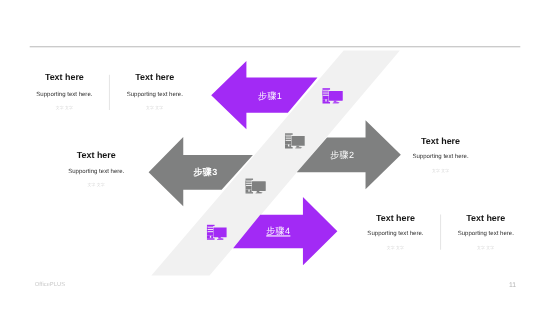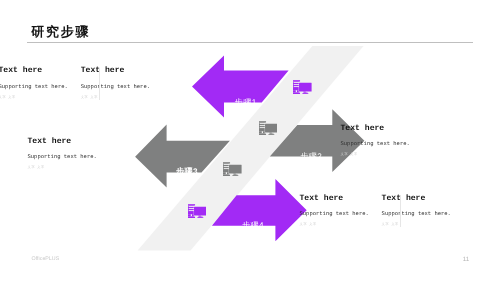--- a/index.html
+++ b/index.html
@@ -3,26 +3,26 @@
 <meta charset="utf-8">
 <style>
   html,body{margin:0;padding:0;}
   body{width:500px;height:281px;background:#fff;overflow:hidden;
        font-family:"Liberation Sans",sans-serif;-webkit-font-smoothing:antialiased;text-rendering:geometricPrecision;}
   #slide{position:relative;width:500px;height:281px;background:#fff;overflow:hidden;}
   .abs{position:absolute;}
   #title{left:31.2px;top:25.1px;font-size:13px;line-height:1;font-weight:bold;color:#141414;letter-spacing:1.8px;}
   #title-rule{left:27.2px;top:42.1px;width:445.7px;height:0.9px;background:#bfbfbf;}
   #band{left:0;top:0;width:500px;height:281px;}
-  .arrow-label{position:absolute;color:#fff;font-size:8.2px;line-height:1;white-space:nowrap;letter-spacing:.35px;margin-top:15px;}
+  .arrow-label{position:absolute;color:#fff;font-size:8.2px;line-height:1;white-space:nowrap;letter-spacing:.35px;}
   #lbl1{left:234.6px;top:84.2px;}
   #lbl2{left:300.2px;top:137.9px;}
   #lbl3{left:175.9px;top:153.2px;font-weight:bold;}
   #lbl4{left:242.0px;top:206.8px;text-decoration:underline;}
-  .tblock{white-space:nowrap;width:120px;margin-left:-60px;font-family:Liberation Mono, monospace;}
+  .tblock{white-space:nowrap;width:120px;margin-left:-60px;text-align:center;}
   .tb-title{font-size:8.1px;font-weight:bold;color:#141414;line-height:1;}
   .tb-sub{font-size:5.5px;color:#2f2f2f;line-height:1;margin-top:8.4px;}
   .tb-tiny{font-size:3.5px;color:#d2d2d2;letter-spacing:.15px;line-height:1;margin-top:7.7px;}
   .divider{background:#e6e6e6;width:1px;}
   #tb1{left:58.5px;top:67.2px;}
   #tb2{left:140.7px;top:67.2px;}
   #tb3{left:87.5px;top:137.7px;}
   #tb4{left:400.5px;top:124.7px;}
   #tb5{left:359.5px;top:194.7px;}
   #tb6{left:441.6px;top:194.7px;}
@@ -75,21 +75,20 @@
   </svg>
   <svg class="abs ico" id="ico2" style="left:258.5px;top:120.8px" viewBox="0 0 18.35 13.85" width="18.6" height="14.4">
     <use href="#pc-icon" fill="#7F8080"></use>
   </svg>
   <svg class="abs ico" id="ico3" style="left:223.15px;top:162.1px" viewBox="0 0 18.35 13.85" width="18.6" height="14.4">
     <use href="#pc-icon" fill="#7F8080"></use>
   </svg>
   <svg class="abs ico" id="ico4" style="left:187.6px;top:203.9px" viewBox="0 0 18.35 13.85" width="18.6" height="14.4">
     <use href="#pc-icon" fill="#A22AF5"></use>
   </svg>
-  <div class="abs" id="title">研究步骤</div>
   <div class="abs" id="title-rule"></div>
   <div class="abs tblock" id="tb1">
     <div class="tb-title">Text here</div>
     <div class="tb-sub">Supporting text here.</div>
     <div class="tb-tiny">文字 文字</div>
   </div>
   <div class="abs tblock" id="tb2">
     <div class="tb-title">Text here</div>
     <div class="tb-sub">Supporting text here.</div>
     <div class="tb-tiny">文字 文字</div>

